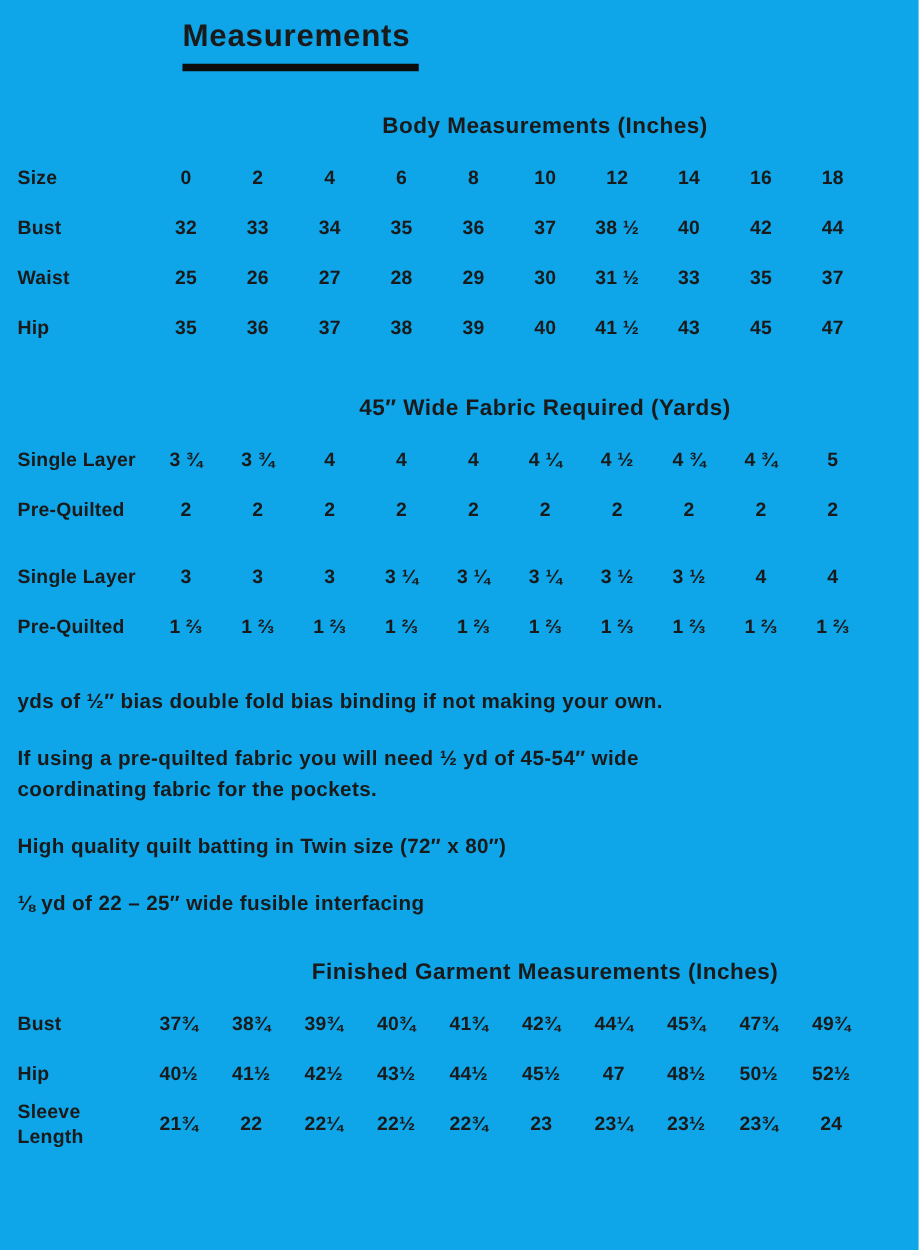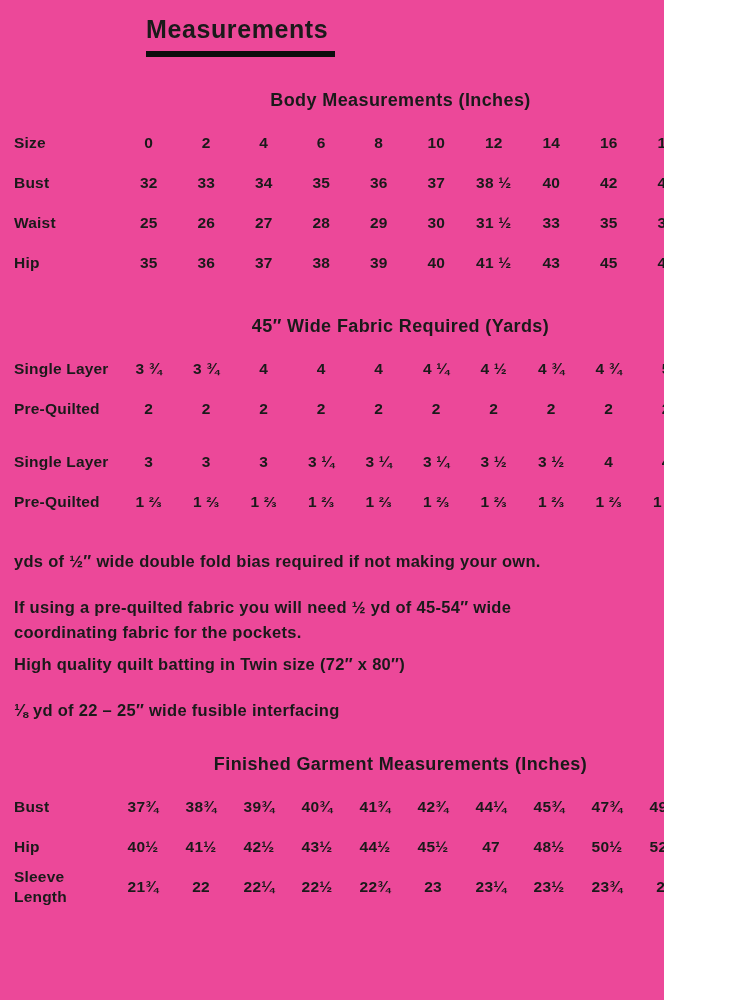--- a/index.html
+++ b/index.html
@@ -1,19 +1,19 @@
 <!DOCTYPE html>
 <html><head>
 <meta charset="utf-8">
 <style>
   html,body { margin:0; padding:0; background:#ffffff; }
   .page {
     position:relative;
-    width:664px; height:1000px;
-    background:#ec4899;
+    width:735px; height:1000px;
+    background:#0ea5e9;
     color:#1a1a1a;
     font-family:"Liberation Sans","DejaVu Sans",sans-serif;
     overflow:hidden;
   }
   .title {
     margin:14px 0 0 146px;
     font-size:25px;
     font-weight:700;
     letter-spacing:0.6px;
     line-height:30px;
@@ -48,21 +48,21 @@
   .cell.label { text-align:left; }
   .cell.val   { text-align:center; white-space:nowrap; }
   .notes { margin:27px 0 0 14px; width:700px; }
   .note {
     font-size:16.5px;
     font-weight:700;
     letter-spacing:0.3px;
     line-height:25px;
     margin-bottom:21px;
   }
-  .note.gap-lg { margin-bottom:7px; }
+  .note.gap-lg { margin-bottom:20px; }
   .note-line { white-space:nowrap; }
   .finished-heading { margin-top:31px; }
 </style>
 </head>
 <body>
 
 <div class="page">
 
   <h1 class="title">Measurements</h1>
   <div class="title-underline"></div>
@@ -177,21 +177,21 @@
         <div class="cell val">1 ⅔</div>
         <div class="cell val">1 ⅔</div>
         <div class="cell val">1 ⅔</div>
         <div class="cell val">1 ⅔</div>
         <div class="cell val">1 ⅔</div>
       </div>
     </div>
 
   <div class="notes">
     <div class="note">
-      <div class="note-line">yds of ½″ wide double fold bias required if not making your own.</div>
+      <div class="note-line">yds of ½″ bias double fold bias binding if not making your own.</div>
     </div>
     <div class="note gap-lg">
       <div class="note-line">If using a pre-quilted fabric you will need ½ yd of 45-54″ wide</div>
       <div class="note-line">coordinating fabric for the pockets.</div>
     </div>
     <div class="note">
       <div class="note-line">High quality quilt batting in Twin size (72″ x 80″)</div>
     </div>
     <div class="note">
       <div class="note-line">⅛ yd of 22 – 25″ wide fusible interfacing</div>

